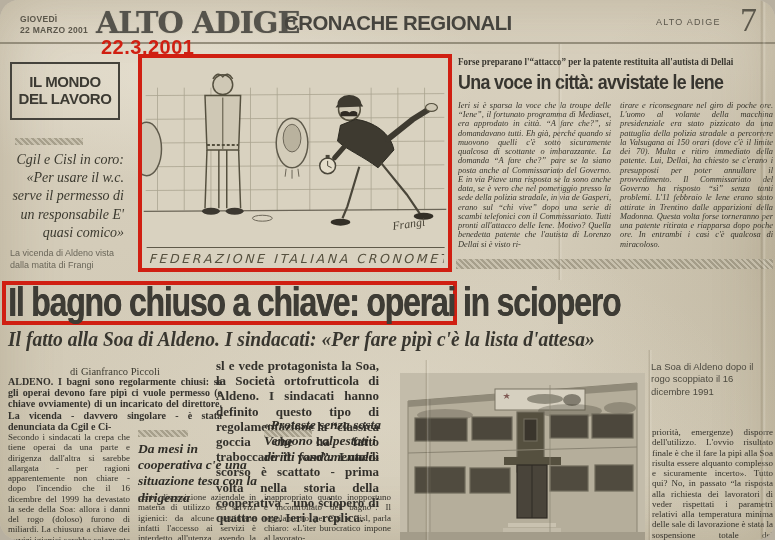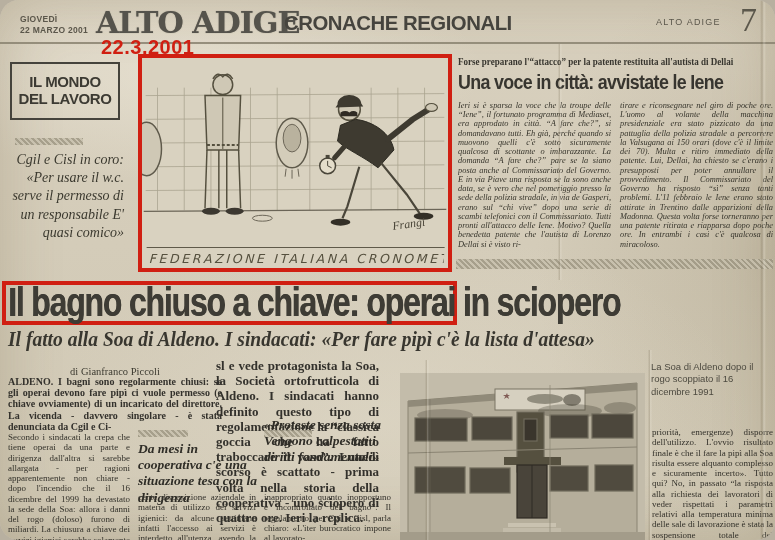--- a/index.html
+++ b/index.html
@@ -81,20 +81,21 @@
   <div class="abs paper-small">ALTO ADIGE</div>
   <div class="abs page-num">7</div>
   <div class="abs header-rule"></div>
   <div class="abs red-date">22.3.2001</div>
 
   <div class="abs mondo-box">
     <span>IL MONDO DEL LAVORO</span>
   </div>
   <div class="abs hatch sidebar-hatch"></div>
   <div class="abs sidebar-quote">Cgil e Cisl in coro: «Per usare il w.c. serve il permesso di un responsabile E' quasi comico»</div>
+  <div class="abs sidebar-caption">La vicenda di Aldeno vista dalla matita di Frangi</div>
 
   <div class="abs cartoon-box">
     <svg width="306" height="180" viewBox="0 0 306 182" style="display:block">
 
       <g stroke="#a59e8a" stroke-width="0.8" opacity="0.9">
         <line x1="2" y1="38" x2="304" y2="36"></line>
           <line x1="2" y1="62" x2="304" y2="60"></line>
         <line x1="2" y1="86" x2="304" y2="84"></line>
           <line x1="2" y1="110" x2="304" y2="108"></line>
         <line x1="2" y1="134" x2="304" y2="132"></line>

